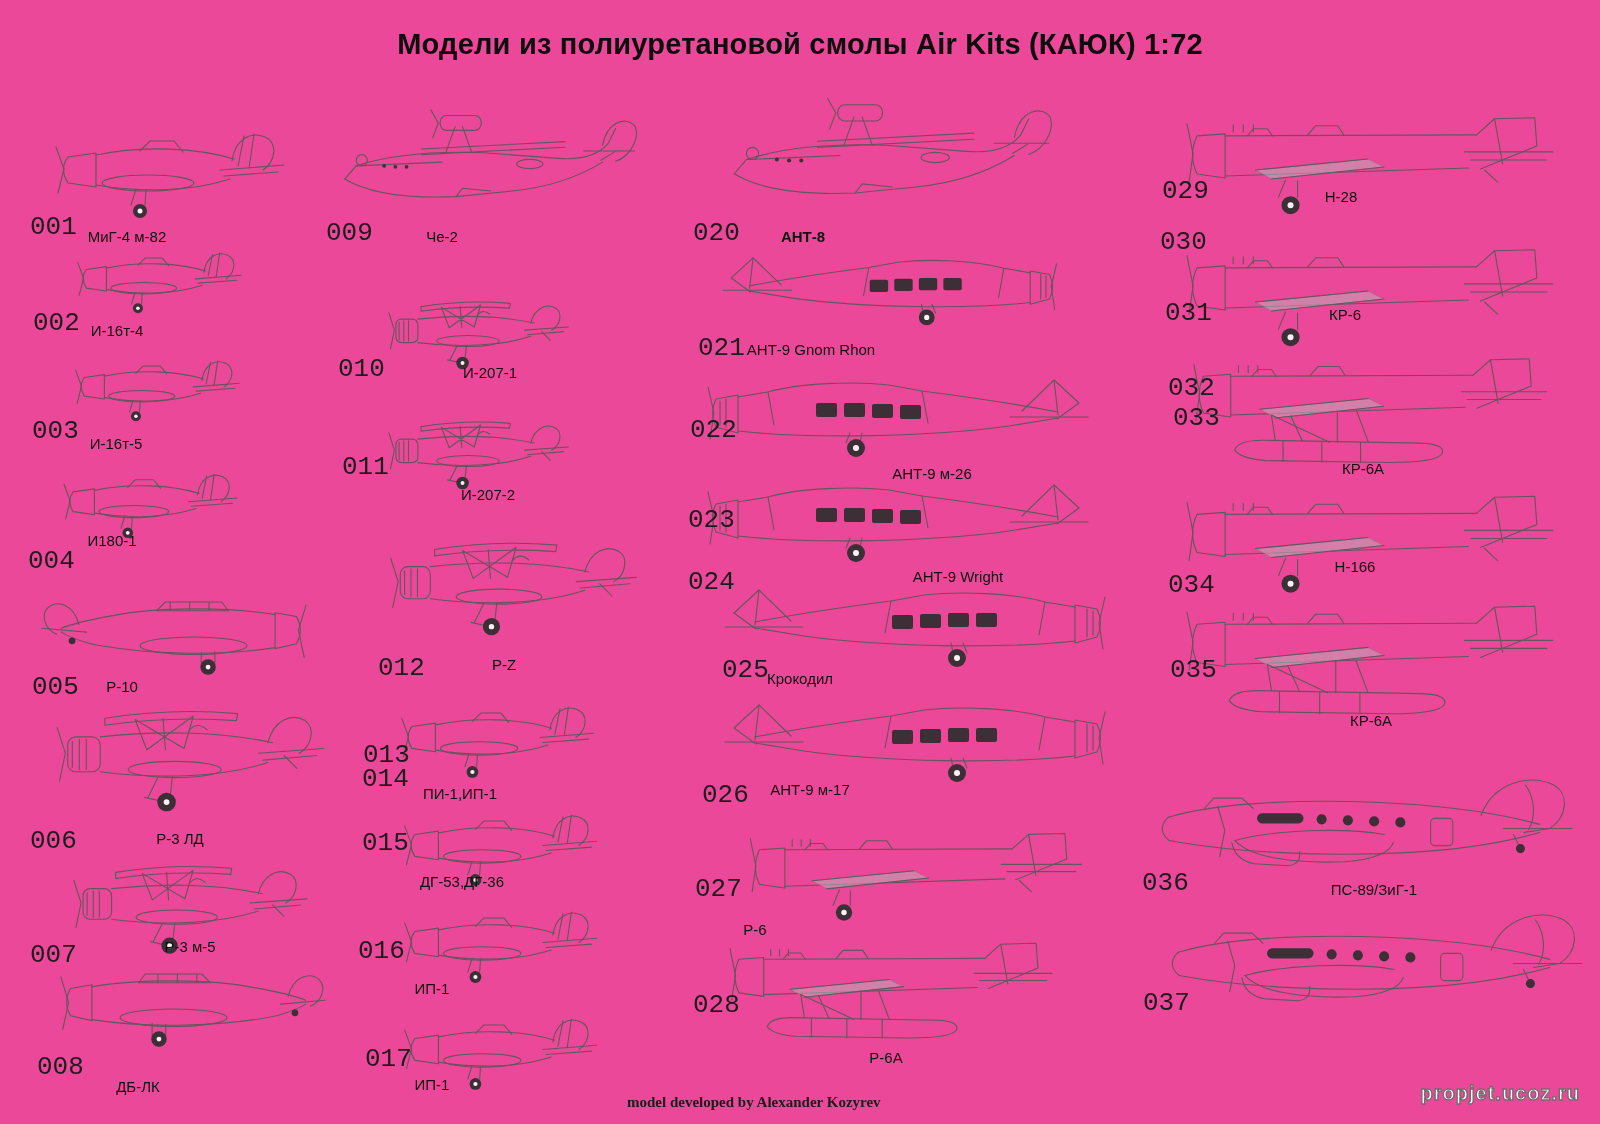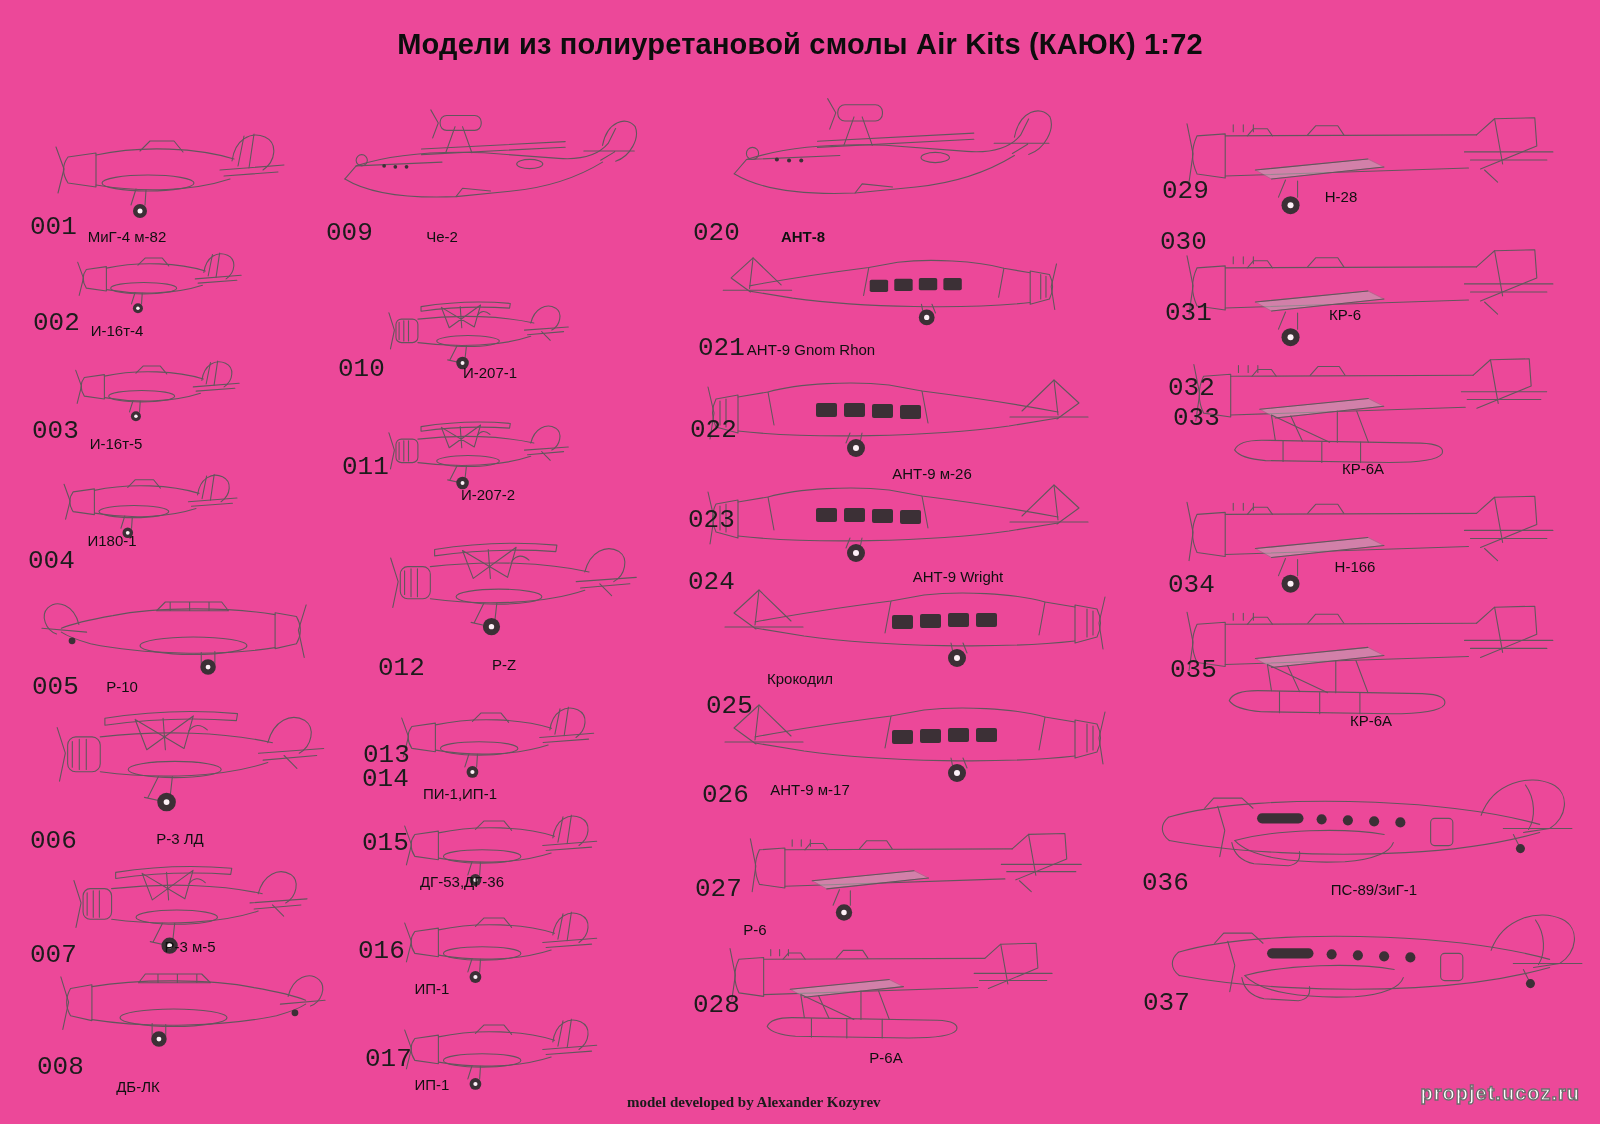--- a/index.html
+++ b/index.html
@@ -311,21 +311,21 @@
         <span class="num" style="left: 688px; top: 505px;">023</span>
         <span class="num" style="left: 688px; top: 567px;">024</span>
         <span class="lbl" style="left: 958px; top: 568px;">АНТ-9 Wright</span>
       </div>
       <div class="entry">
         <svg class="draw" viewBox="0 0 390 100" preserveAspectRatio="xMidYMid meet" width="402" height="100" style="left: 713px; top: 583px;">
           <g transform="translate(390,0) scale(-1 1)">
             <use href="#ac-transport"></use>
           </g>
         </svg>
-        <span class="num" style="left: 706px; top: 655px; margin-top: 36px;">025</span>
+        <span class="num" style="left: 722px; top: 655px;">025</span>
         <span class="lbl" style="left: 800px; top: 670px;">Крокодил</span>
       </div>
       <div class="entry">
         <svg class="draw" viewBox="0 0 390 100" preserveAspectRatio="xMidYMid meet" width="402" height="100" style="left: 713px; top: 698px;">
           <g transform="translate(390,0) scale(-1 1)">
             <use href="#ac-transport"></use>
           </g>
         </svg>
         <span class="num" style="left: 702px; top: 780px;">026</span>
         <span class="lbl" style="left: 810px; top: 781px;">АНТ-9 м-17</span>

